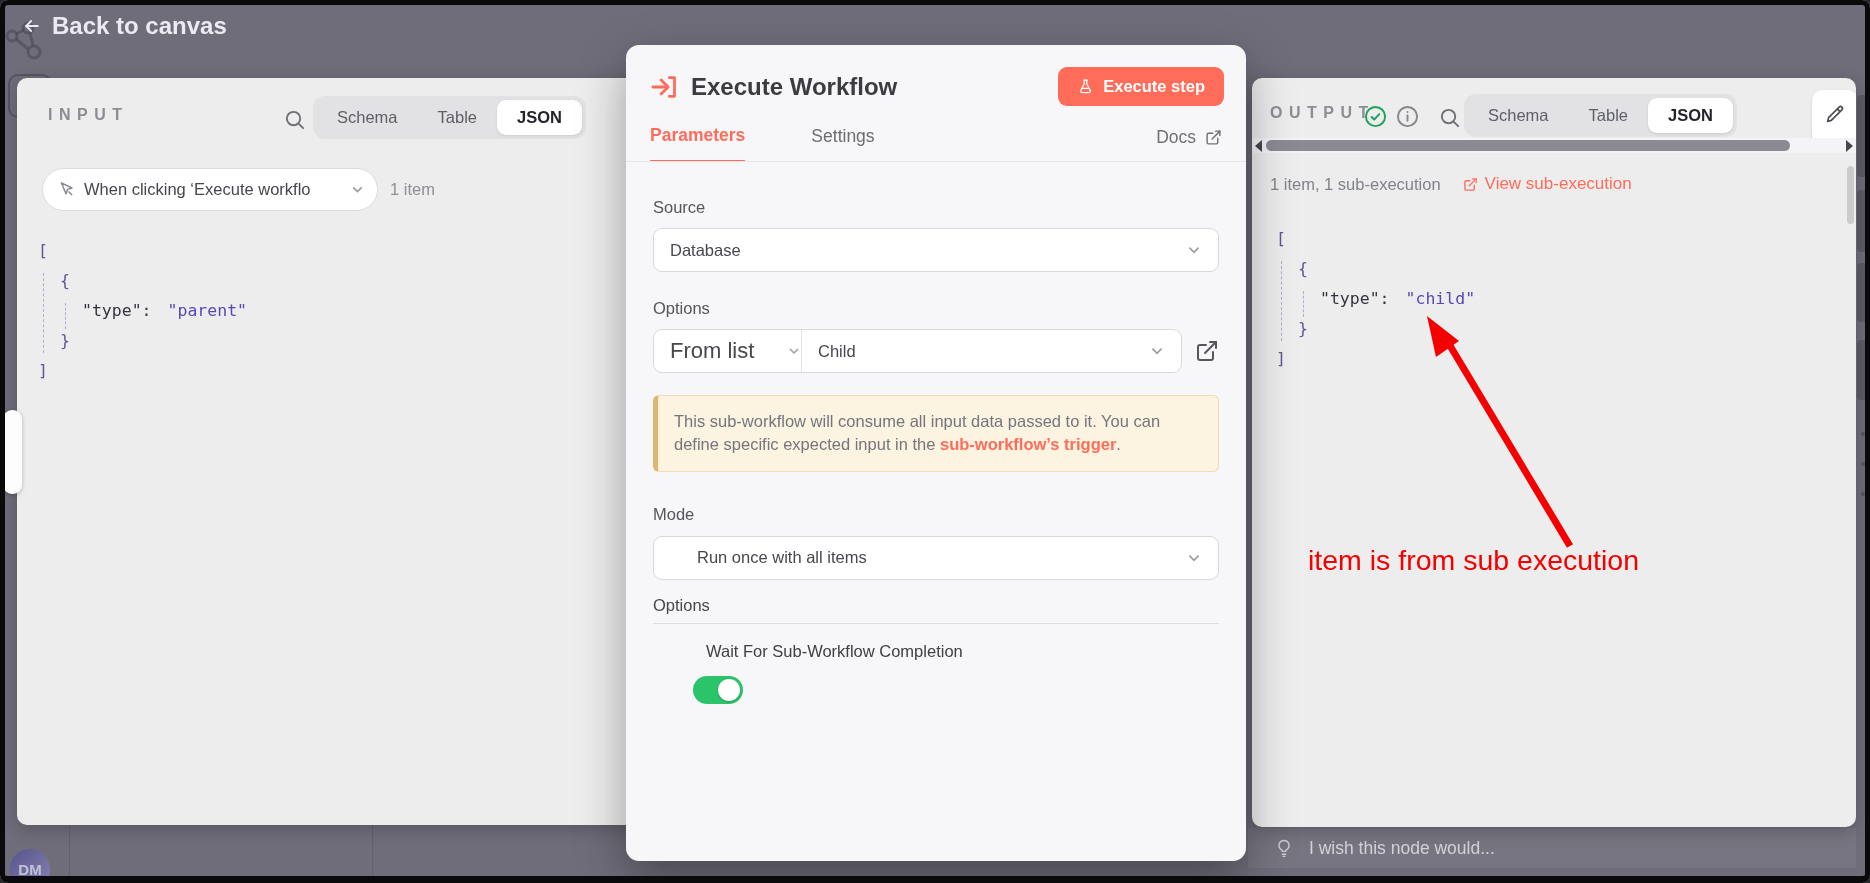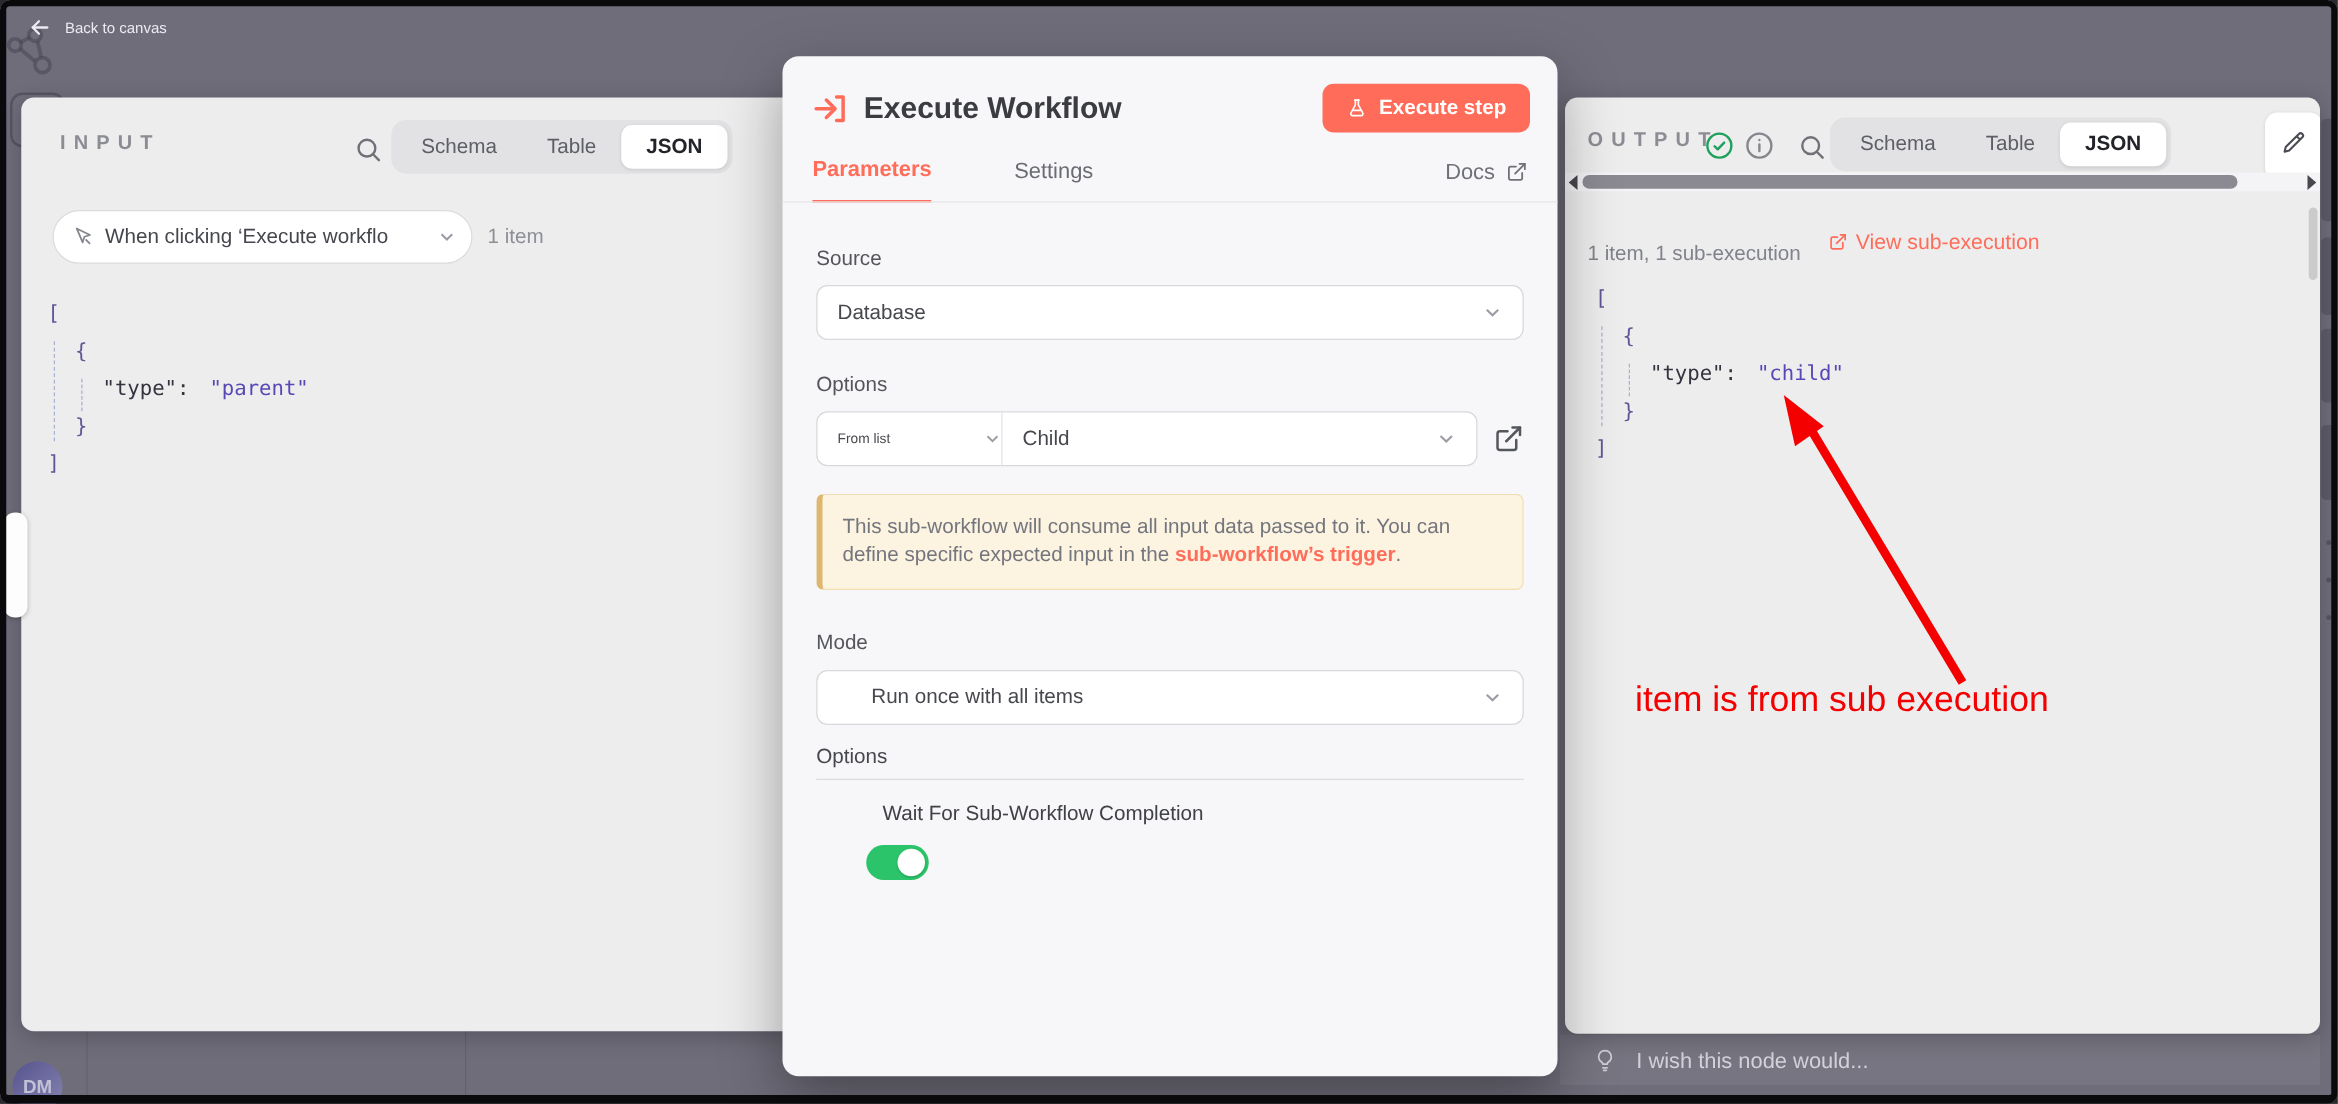--- a/index.html
+++ b/index.html
@@ -2,21 +2,21 @@
 <html><head>
 <meta charset="utf-8">
 <style>
   * { margin:0; padding:0; box-sizing:border-box; }
   body { background:#2a2a2e; font-family:"Liberation Sans","DejaVu Sans",sans-serif; }
   .root { position:relative; width:1870px; height:883px; background:#0a0a0c; border-radius:8px; overflow:hidden; }
   .canvas { position:absolute; inset:0; background:#6f6d7a; }
   .frame { position:absolute; inset:0; border:5px solid #0a0a0c; border-bottom-width:7px; border-radius:8px; pointer-events:none; z-index:60; }
 
   
-  .topbar-back { position:absolute; left:22px; top:12px; display:flex; align-items:center; gap:10px; color:#eceaf2; font-size:12px; font-weight:400; z-index:2; cursor:pointer; }
+  .topbar-back { position:absolute; left:22px; top:12px; display:flex; align-items:center; gap:10px; color:#eceaf2; font-size:24px; font-weight:700; z-index:2; cursor:pointer; }
   .canvas-logo { position:absolute; left:4px; top:14px; opacity:.55; }
   .ghost-node { position:absolute; left:8px; top:74px; width:44px; height:44px; border:2px solid rgba(25,25,38,.28); border-radius:10px; }
   .left-handle { position:absolute; left:3px; top:410px; width:19px; height:84px; background:#fdfdfd; border-radius:9px; z-index:4; box-shadow:0 1px 4px rgba(0,0,0,.25); }
   .gridline-v { position:absolute; width:1px; background:rgba(0,0,0,.10); }
   .dim-rect { position:absolute; left:1857px; width:11px; background:rgba(0,0,0,.16); border-radius:4px; }
   .dim-dot { position:absolute; left:1861px; width:4px; height:4px; background:rgba(0,0,0,.22); border-radius:50%; }
 
   
   .panel { position:absolute; background:#ededee; border-radius:10px; box-shadow:0 4px 18px rgba(0,0,0,.22); }
   .input-panel  { left:17px;  top:78px; width:620px; height:747px; z-index:1; }
@@ -49,36 +49,36 @@
   .mtab { font-size:17.5px; padding-bottom:14px; color:#6a6c73; }
   .mtab.active { color:#ff6d5a; font-weight:600; border-bottom:2.5px solid #ff6d5a; }
   .docs-link { margin-left:auto; display:flex; align-items:center; gap:9px; color:#6f7178; font-size:17.5px; padding-bottom:12px; }
   .tabline { position:absolute; left:0; right:0; top:116px; height:1px; background:#e6e5e9; }
   .modal-body { position:absolute; left:27px; right:27px; top:117px; }
   .f-label { font-size:16.5px; color:#54565c; }
   .sel { height:44px; background:#fff; border:1px solid #d9d8dc; border-radius:9px; display:flex; align-items:center; padding:0 16px; font-size:16.5px; color:#46484e; }
   .chev-r { margin-left:auto; }
   .combo-row { display:flex; align-items:center; gap:13px; }
   .combo { flex:1; height:44px; background:#fff; border:1px solid #d9d8dc; border-radius:9px; display:flex; align-items:stretch; }
-  .combo-left { width:148px; border-right:1px solid #e4e3e7; display:flex; align-items:center; padding:0 0 0 16px; font-size:11px; color:#46484e; gap:8px; }
+  .combo-left { width:148px; border-right:1px solid #e4e3e7; display:flex; align-items:center; padding:0 0 0 16px; font-size:22px; color:#46484e; gap:8px; }
   .combo-main { flex:1; display:flex; align-items:center; padding:0 16px; font-size:16.5px; color:#46484e; }
   .notice { margin-top:22px; background:#fcf3e0; border:1px solid #f1ddb2; border-left:5px solid #ddb76f; border-radius:6px; padding:14px 30px 14px 16px; font-size:16.5px; line-height:1.42; color:#74767e; }
   .notice b { color:#ff6d5a; }
   .opt-hr { border:none; border-top:1px solid #dcdbdf; margin-top:8px; }
   .toggle { width:50px; height:28px; border-radius:14px; background:#2bc46a; position:relative; }
   .toggle .knob { position:absolute; right:3px; top:3px; width:22px; height:22px; border-radius:50%; background:#fff; box-shadow:0 1px 2px rgba(0,0,0,.2); }
 
   
   .hscroll-track { position:absolute; left:0; right:0; top:60px; height:15px; background:#f4f3f5; display:flex; align-items:center; }
   .hscroll-thumb { position:absolute; left:14px; width:524px; height:11px; background:#8b8992; border-radius:6px; }
   .arr { width:0; height:0; position:absolute; }
   .arr.left  { left:3px;  border-top:6px solid transparent; border-bottom:6px solid transparent; border-right:7px solid #47484e; }
   .arr.right { right:3px; border-top:6px solid transparent; border-bottom:6px solid transparent; border-left:7px solid #47484e; }
   .out-summary { position:absolute; left:18px; top:96px; display:flex; align-items:center; font-size:16.5px; }
-  .out-count { color:#81838b;margin-top:20px; }
+  .out-count { color:#81838b; }
   .view-sub { color:#ff6d5a; display:flex; align-items:center; gap:7px; margin-left:22px; font-size:17px; cursor:pointer; }
   .pencil-tab { position:absolute; left:560px; top:12px; width:46px; height:54px; background:#fff; border-radius:10px; display:flex; align-items:flex-start; justify-content:center; padding-top:13px; box-shadow:0 1px 3px rgba(0,0,0,.12); }
   .vscroll-thumb { position:absolute; left:595px; top:88px; width:7px; height:58px; background:rgba(0,0,0,.14); border-radius:4px; }
   .red-arrow-svg { position:absolute; inset:0; z-index:5; pointer-events:none; }
   .annotation { position:absolute; left:56px; top:466px; font-size:28.5px; color:#f40000; z-index:6; white-space:nowrap; }
 
   
   .wish-bar { position:absolute; left:1248px; top:828px; width:608px; height:40px; background:rgba(255,255,255,.055); display:flex; align-items:center; gap:15px; padding-left:26px; z-index:1; }
   .wish-text { color:#d3d2da; font-size:17.5px; }
   .avatar { position:absolute; left:10px; top:849px; width:40px; height:40px; border-radius:50%; background:linear-gradient(135deg,#55538e,#8785b0); display:flex; align-items:center; justify-content:center; color:#c3c1d6; font-size:15px; font-weight:700; z-index:2; }

